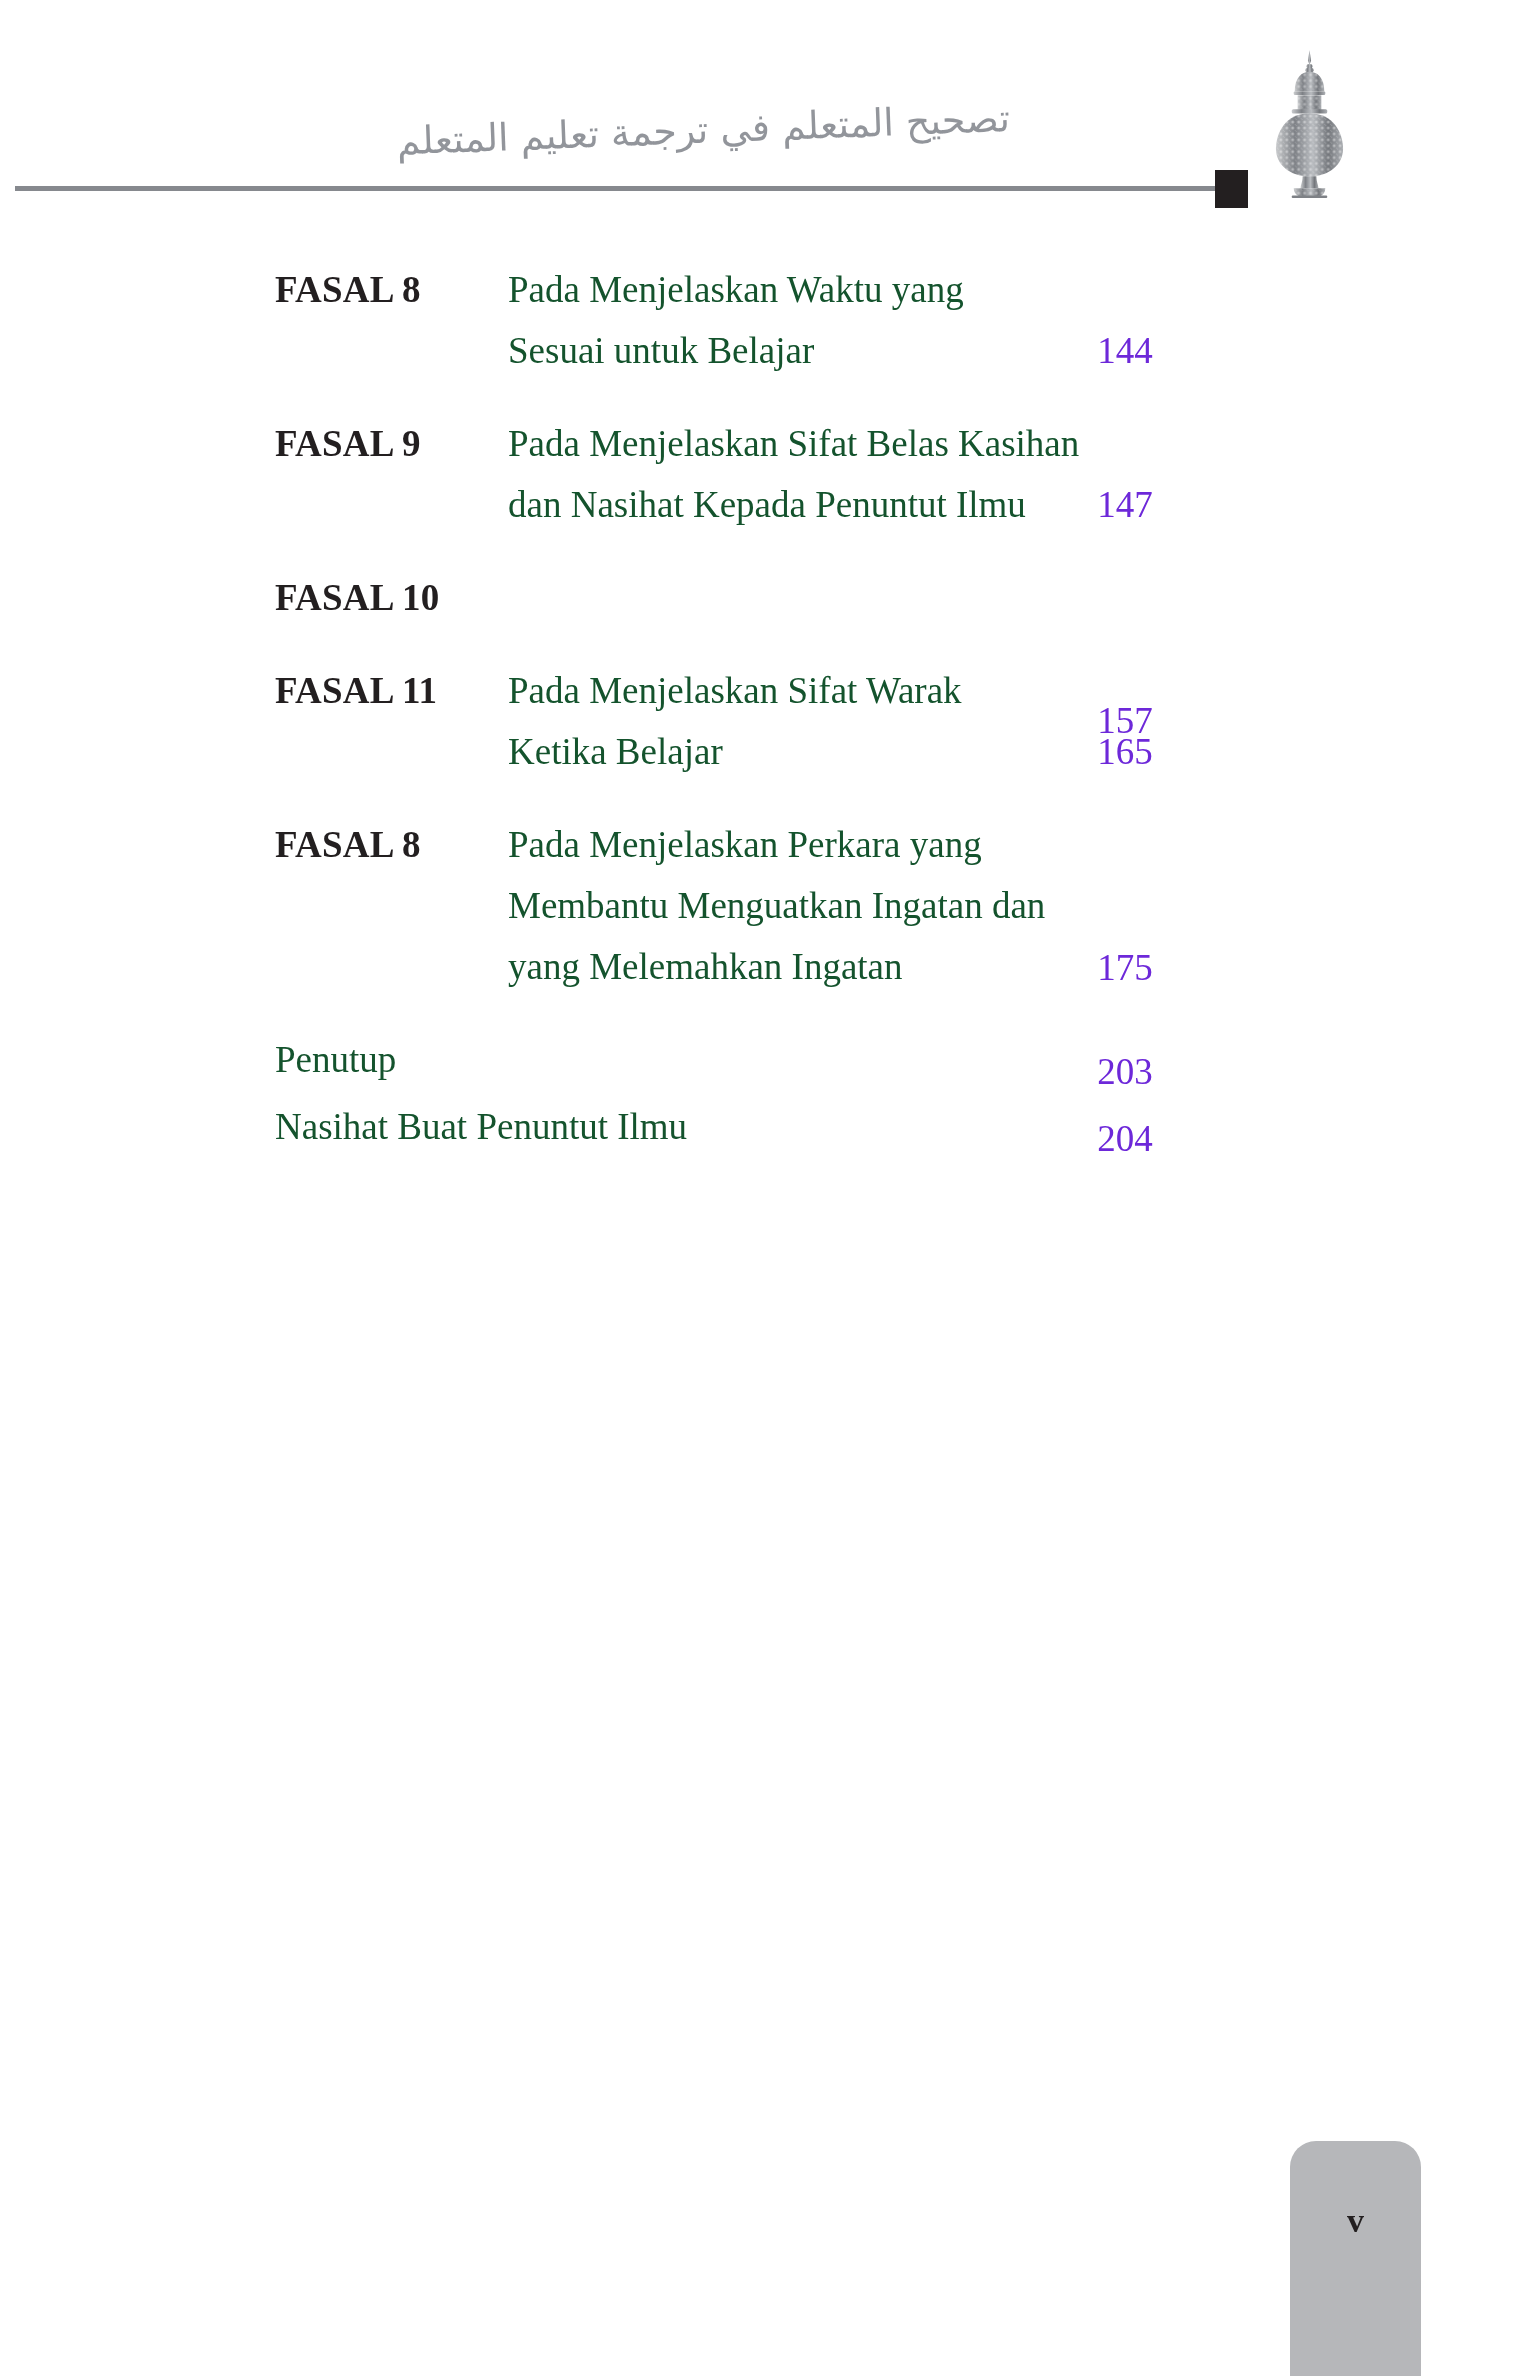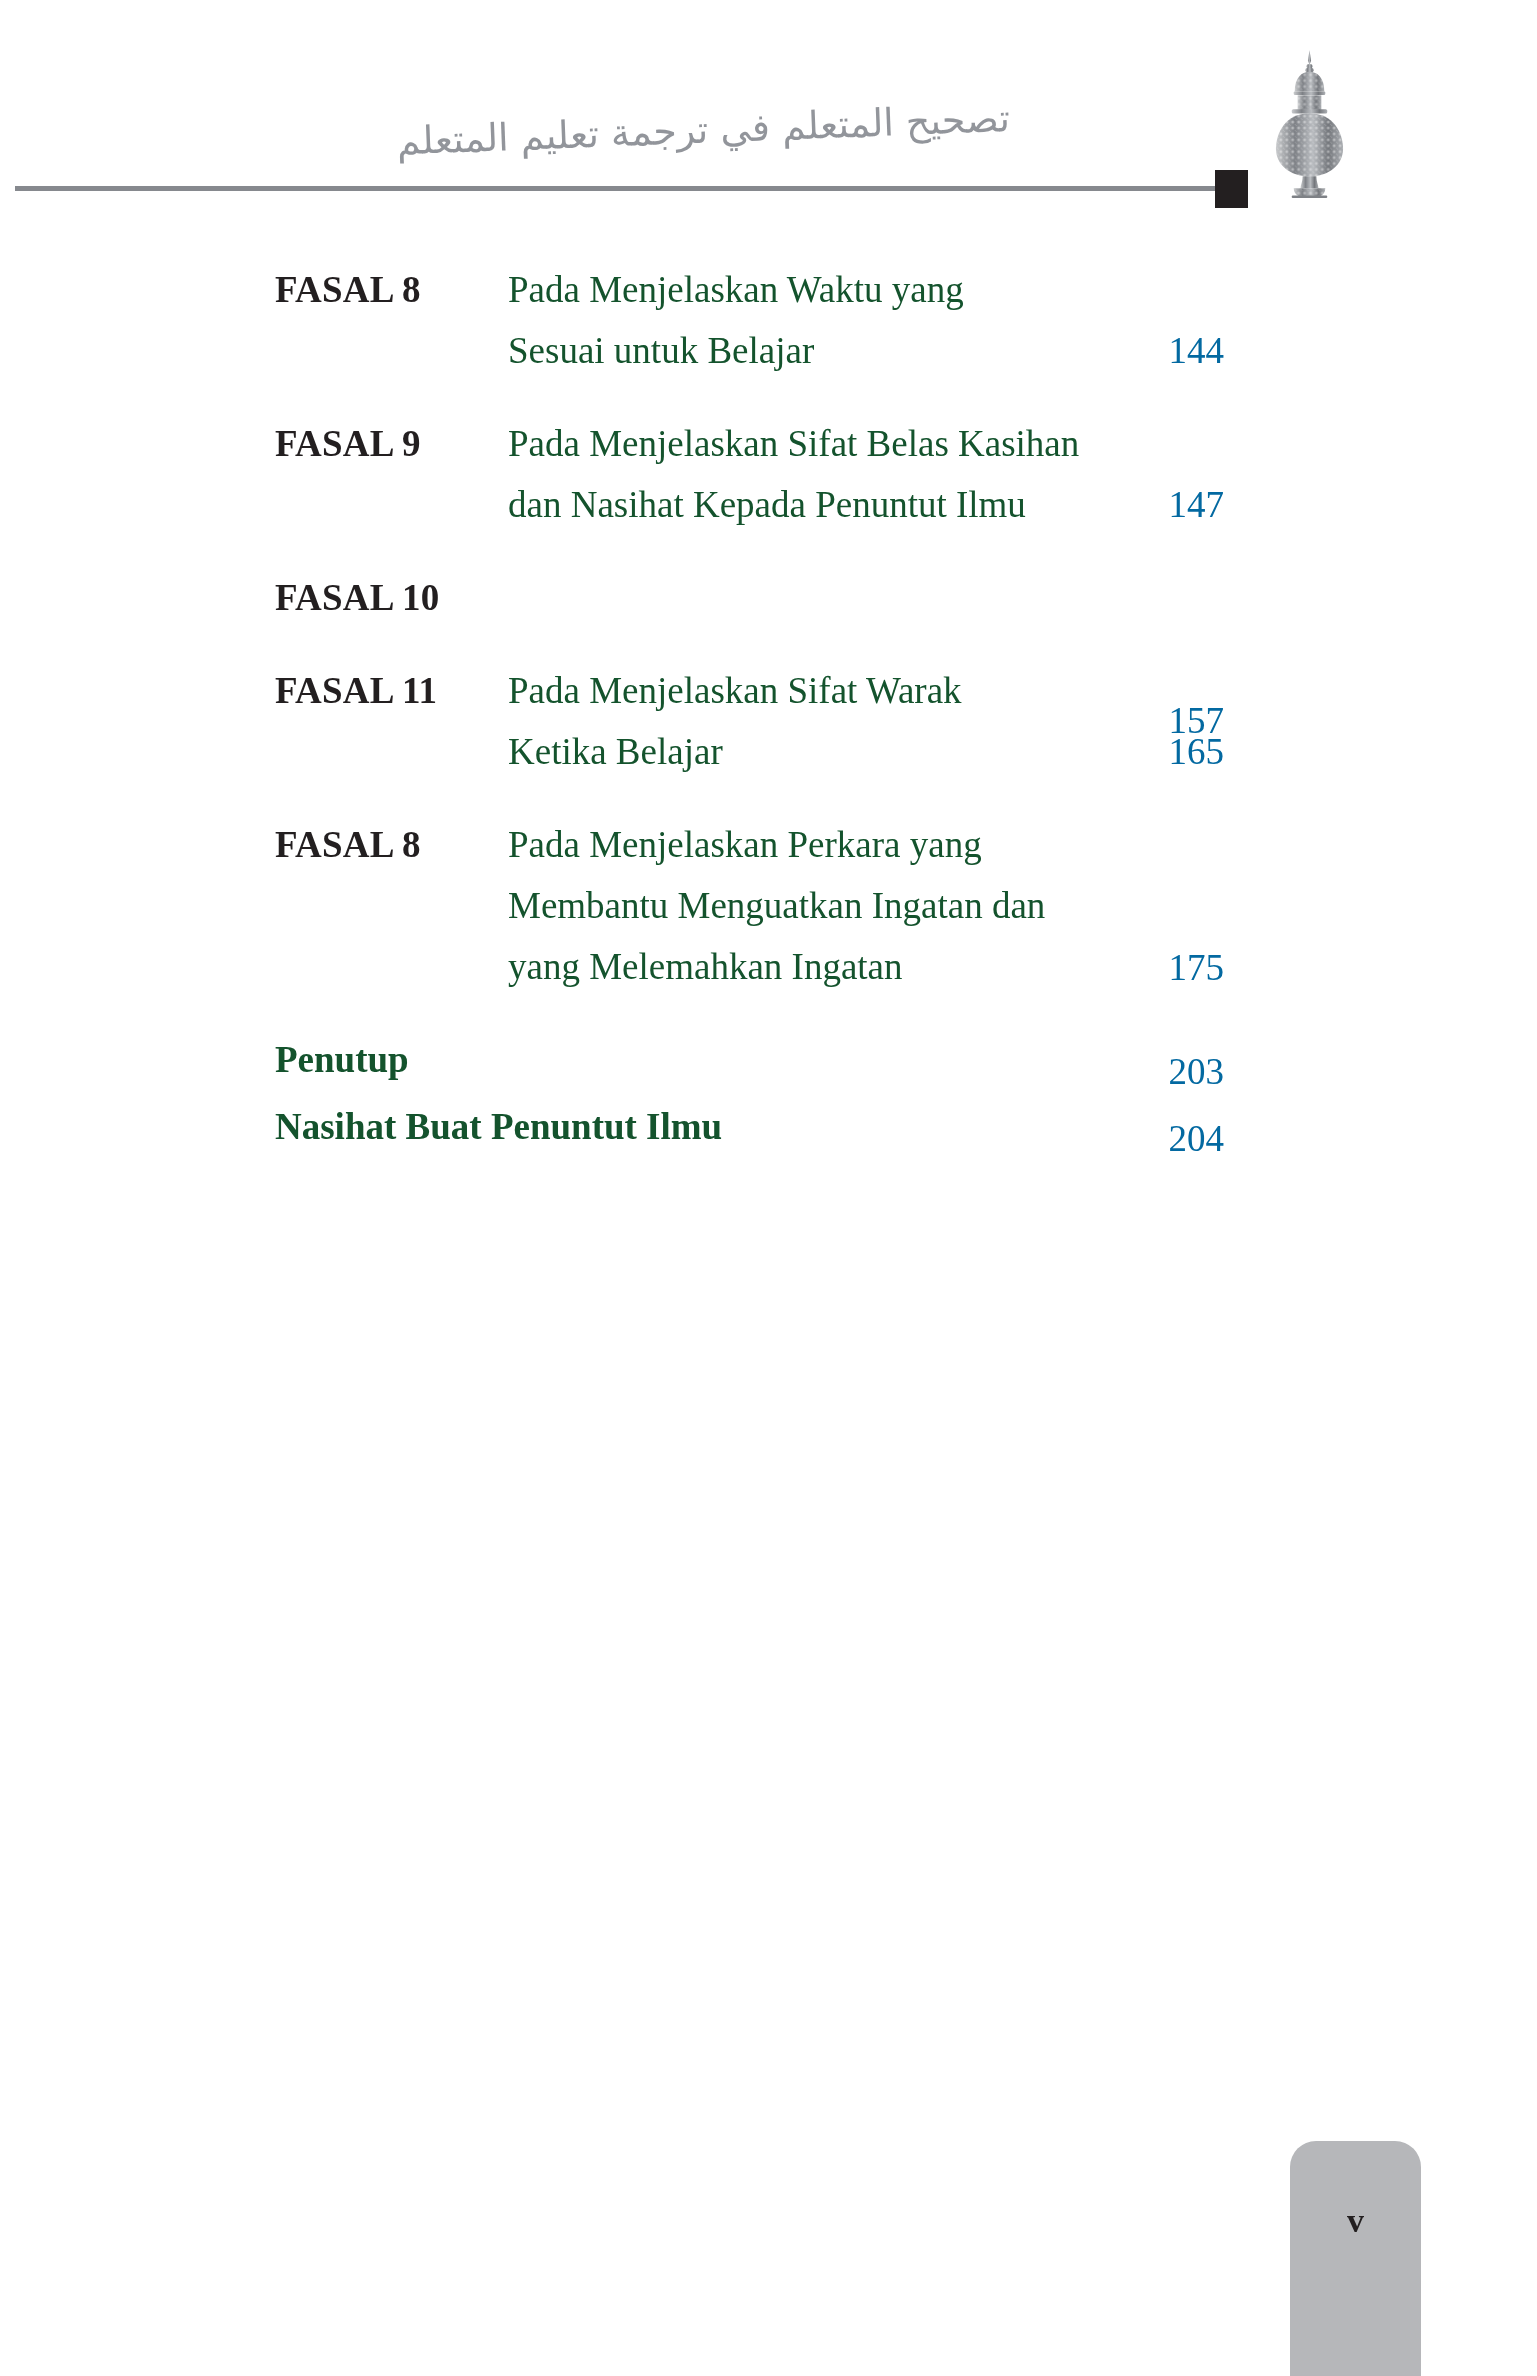--- a/index.html
+++ b/index.html
@@ -97,37 +97,37 @@
     line-height: 61px;
     color: #14532d;
     padding-right: 20px;
   }
   .toc-title .ln { display: block; white-space: nowrap; }
   .toc-page {
     position: absolute;
     right: 0;
     width: 198px;
     padding-right: 272px;
-    text-align: right;
+    text-align: center;
     font-size: 37px;
     line-height: 61px;
-    color: #0369a1;
+    color: #6d28d9;
     box-sizing: content-box;
   }
 
   
   .toc-page.l1 { top: 12px; }
   .toc-page.l2 { top: 61px; }
   .toc-page.l3 { top: 123px; }
   .toc-page.l4 { top: 184px; }
 
   
   .toc-row.simple { padding-bottom: 6px; }
   .toc-row.simple .toc-title {
-    font-weight: bold;
+    font-weight: normal;
     padding-left: 0;
   }
   .toc-row.simple .toc-label {
     flex: 0 0 0px;
     width: 0px;
     padding-left: 275px;
   }
 
   
   .pagetab {

